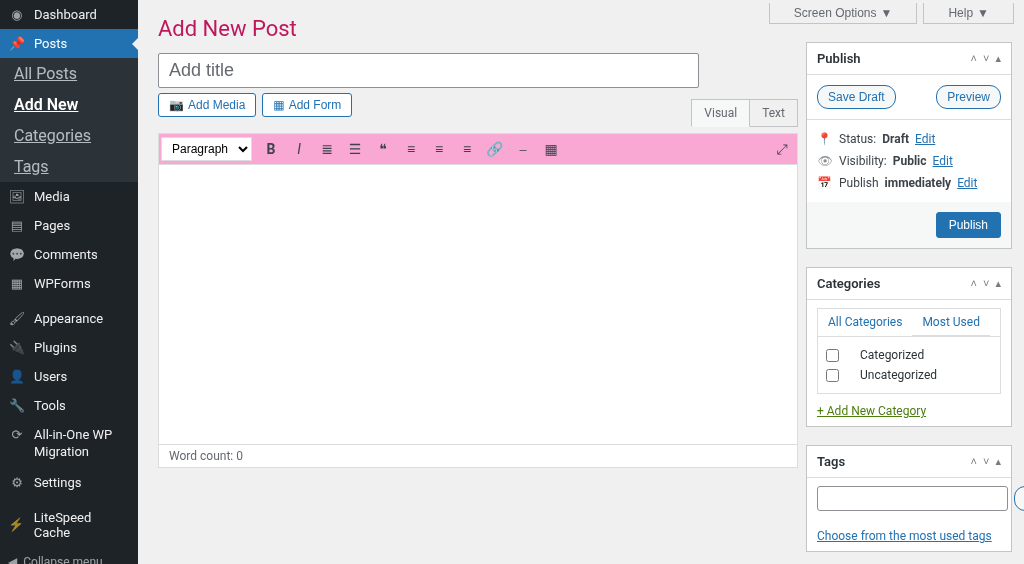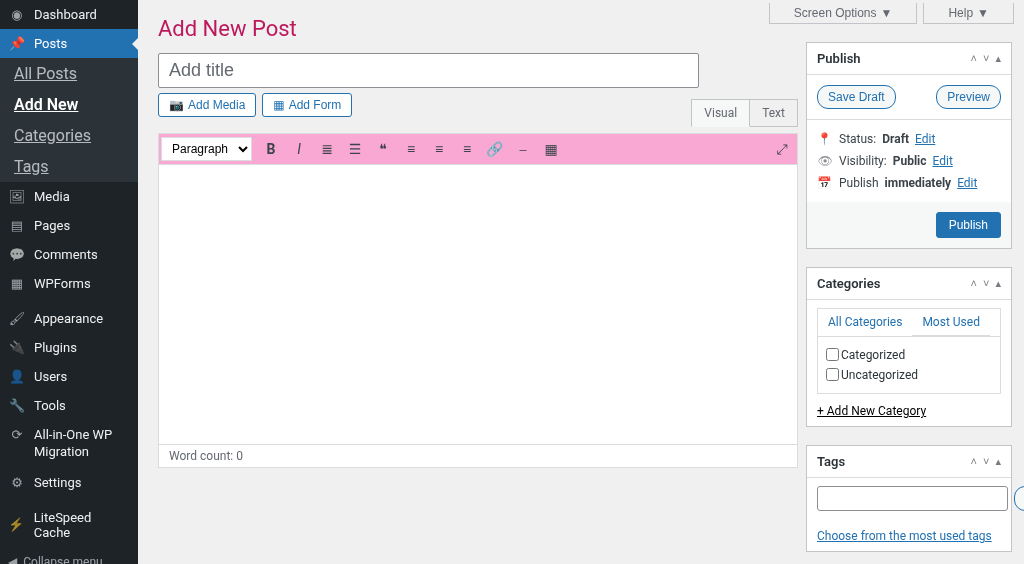--- a/index.html
+++ b/index.html
@@ -57,23 +57,23 @@
 .panel-actions { padding: 10px; display: flex; justify-content: space-between; border-bottom: 1px solid #dcdcde; }
 .panel-footer { padding: 10px; display: flex; justify-content: flex-end; background: #f6f7f7; }
 .btn-outline { background: #f6f7f7; border: 1px solid #2271b1; color: #2271b1; padding: 4px 10px; border-radius: 11px; cursor: pointer; font-size: 12px; }
 .btn-primary { background: #2271b1; border: 1px solid #2271b1; color: #fff; padding: 5px 12px; border-radius: 3px; cursor: pointer; font-size: 12px; }
 
 .cat-tabs { display: flex; border: 1px solid #dcdcde; border-bottom: none; }
 .cat-tab { padding: 6px 10px; font-size: 12px; cursor: pointer; color: #2271b1; }
 .cat-tab.active { border-bottom: 1px solid #fff; }
 .cat-tab:not(.active) { background: #fff; border-bottom: 1px solid #dcdcde; }
 .cat-list { border: 1px solid #dcdcde; padding: 8px; }
-.cat-item { display: flex; align-items: flex-start; gap: 2px; padding: 3px 0; font-size: 12px; }
+.cat-item { display: flex; align-items: center; gap: 21px; padding: 3px 0; font-size: 12px; }
 .cat-item input { cursor: pointer; }
-.add-cat-link { color: #000000; text-decoration: underline; cursor: pointer; font-size: 12px; display: inline-block; margin-top: 10px; }
+.add-cat-link { color: #4d7c0f; text-decoration: underline; cursor: pointer; font-size: 12px; display: inline-block; margin-top: 10px; }
 
 .tags-input-row { display: flex; gap: 6px; }
 .tags-input { flex: 1; border: 1px solid #8c8f94; padding: 4px 6px; border-radius: 3px; }
 .tags-help { font-size: 11px; color: #646970; margin-top: 10px; }
 .tags-link { color: #2271b1; text-decoration: underline; cursor: pointer; font-size: 12px; display: inline-block; margin-top: 18px; }
 </style>
 </head>
 <body>
 
 <div class="screen-meta">

